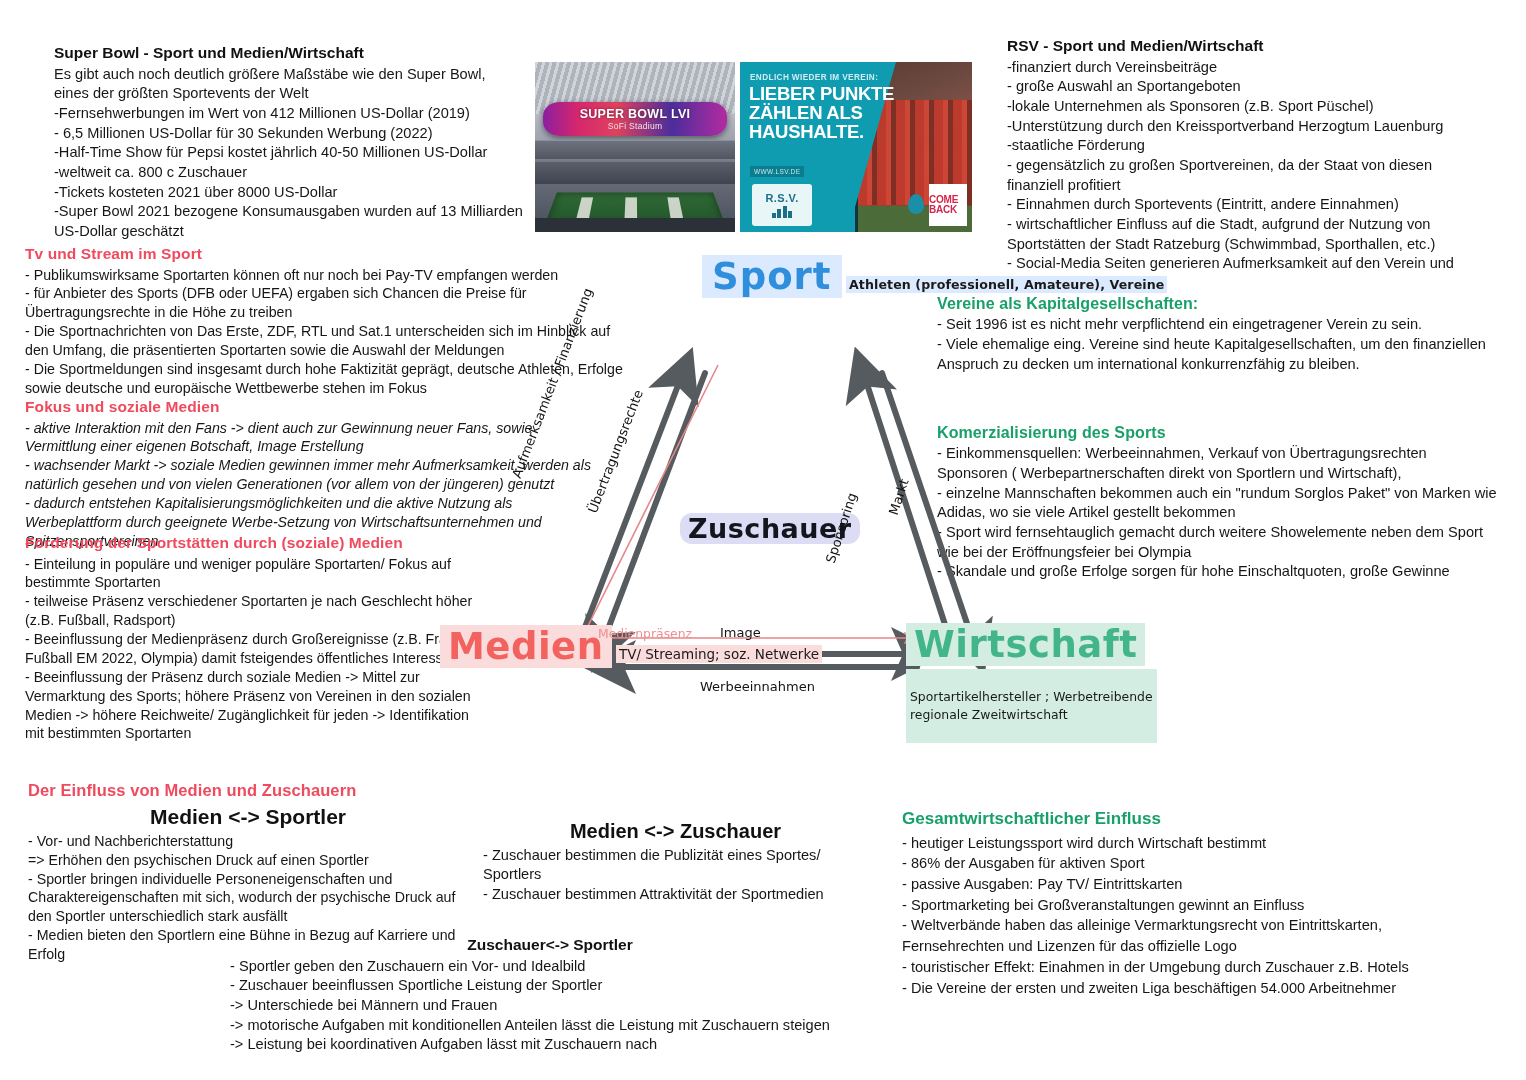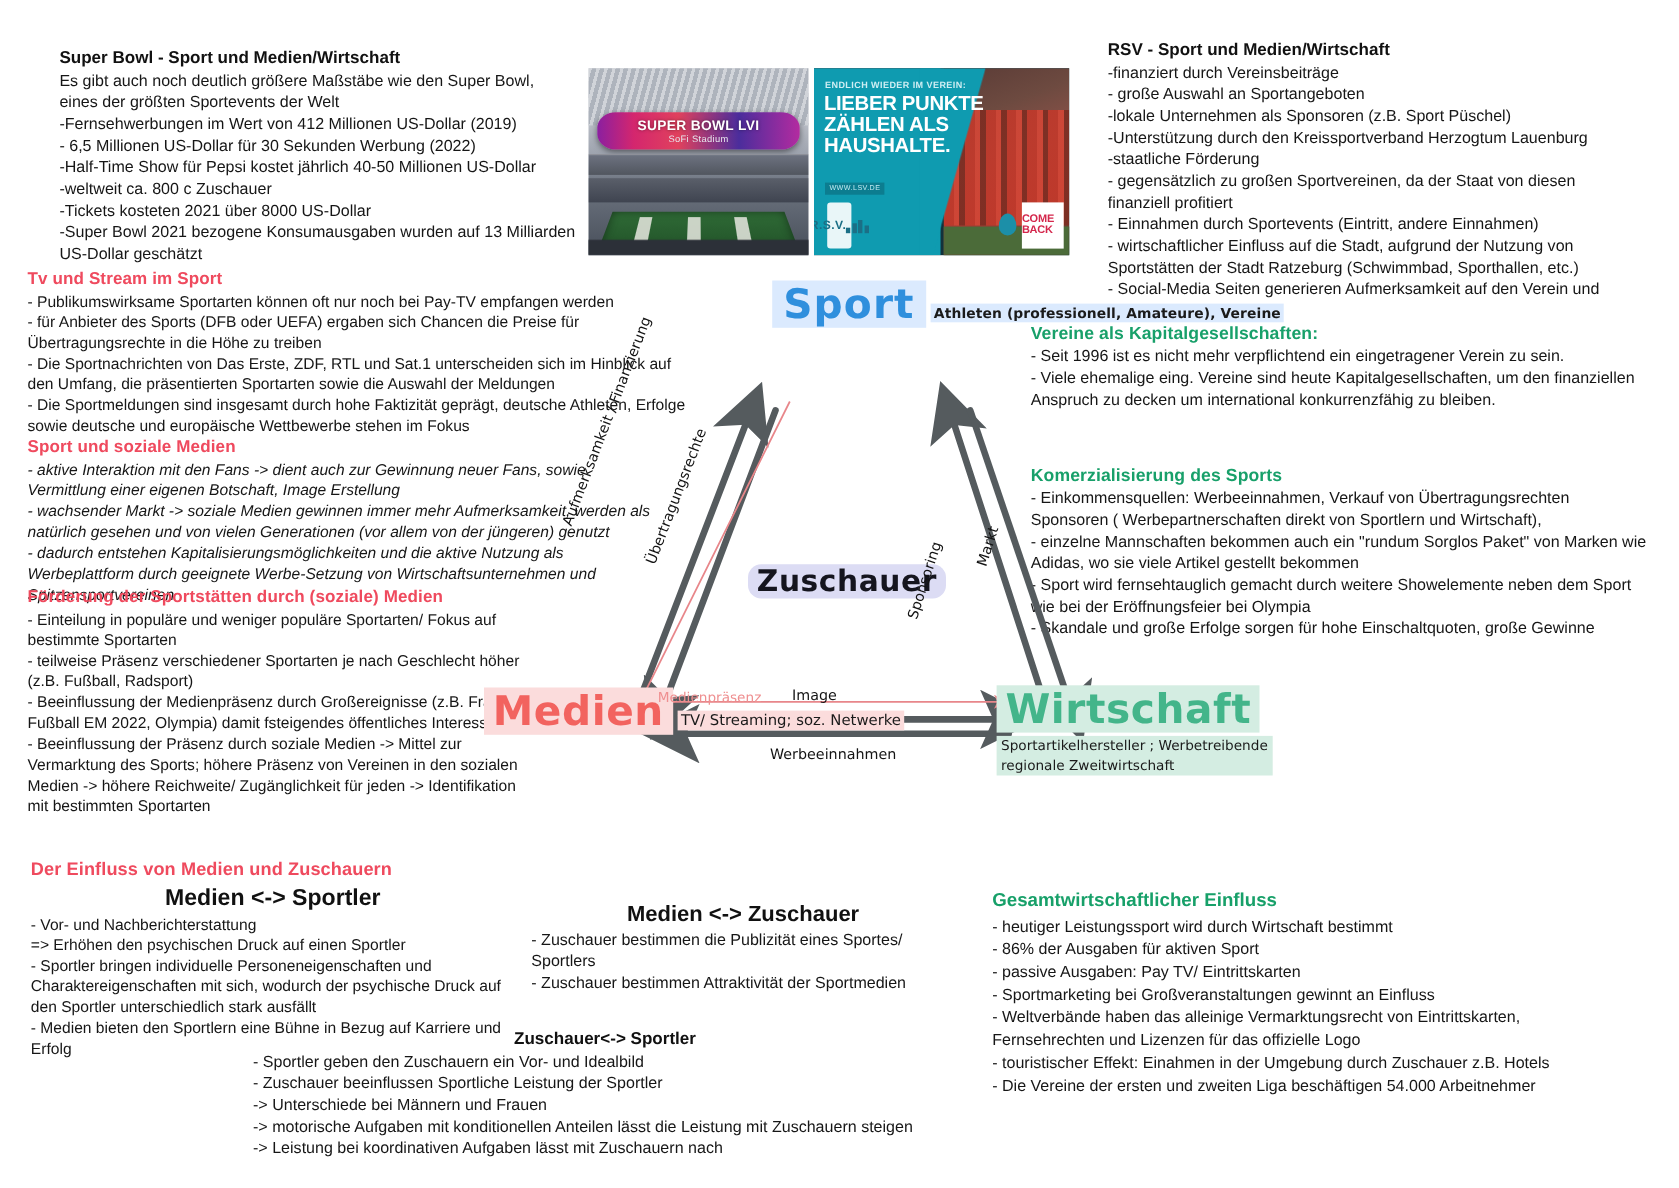--- a/index.html
+++ b/index.html
@@ -53,22 +53,22 @@
   .rsv-photo{position:absolute;left:118px;top:0;width:114px;height:100%;
     background:linear-gradient(160deg,#5a3b36 0%,#6d4a40 25%,#8a5148 45%,#a33d35 70%,#3d4a33 100%);}
   .rsv-ppl{position:absolute;left:0;top:38px;width:100%;height:105px;
     background:repeating-linear-gradient(90deg,#c0392b 0 9px,#d24636 9px 14px,#7d2d22 14px 19px);
     opacity:.92;}
   .rsv-grass{position:absolute;left:0;bottom:0;width:100%;height:26px;background:#4b6b39;}
   .rsv-kicker{position:absolute;left:10px;top:11px;font-size:8.2px;color:#cfeef3;font-weight:bold;letter-spacing:.4px;}
   .rsv-head{position:absolute;left:9px;top:22px;color:#fff;font-weight:bold;font-size:18.5px;
     line-height:1.03;letter-spacing:-.3px;}
   .rsv-url{position:absolute;left:10px;top:104px;font-size:6.5px;color:#bfe9f0;background:#0c7d90;padding:2px 4px;letter-spacing:.4px;}
-  .rsv-logo{position:absolute;left:12px;top:122px;width:22px;height:42px;background:#e9f6f8;
-    border-radius:3px;display:flex;flex-direction:row;align-items:center;justify-content:center;}
+  .rsv-logo{position:absolute;left:12px;top:122px;width:60px;height:42px;background:#e9f6f8;
+    border-radius:3px;display:flex;flex-direction:column;align-items:center;justify-content:center;}
   .rsv-logo .lg-t{color:#1b6f86;font-weight:bold;font-size:11px;letter-spacing:.4px;}
   .rsv-logo .lg-b{display:flex;align-items:flex-end;gap:1.5px;margin-top:2px;height:12px;}
   .rsv-logo .lg-b i{display:block;width:4px;background:#1b6f86;}
   .rsv-comeback{position:absolute;right:5px;bottom:6px;width:38px;height:42px;background:#fff;
     display:flex;flex-direction:column;align-items:center;justify-content:center;}
   .rsv-comeback span{color:#d4264b;font-weight:bold;font-size:10px;line-height:1;letter-spacing:-.2px;}
   .rsv-drop{position:absolute;right:48px;bottom:18px;width:16px;height:20px;background:#1c8fa8;
     border-radius:50% 50% 50% 50%/60% 60% 40% 40%;}
 
   
@@ -78,21 +78,21 @@
   .node-word{font-family:"DejaVu Sans", sans-serif;font-weight:bold;}
   .hl-blue{background:#dbeafe;}
   .hl-pink{background:#fbdcdc;}
   .hl-green{background:#d4ede2;}
   .hl-purple{background:#dcdcf4;}
   .sport-word{font-size:37px;color:#2f8fdd;padding:0 10px;letter-spacing:1px;}
   .sport-sub{font-size:12.6px;color:#1a1a1a;font-family:"DejaVu Sans",sans-serif;font-weight:bold;padding:1px 3px;letter-spacing:.1px;}
   .medien-word{font-size:37px;color:#f2635f;padding:0 8px;letter-spacing:.5px;}
   .medien-sub{font-size:13.5px;color:#1a1a1a;font-family:"DejaVu Sans",sans-serif;padding:1px 3px;}
   .wirt-word{font-size:37px;color:#43b58a;padding:0 8px;letter-spacing:.5px;}
-  .wirt-sub{font-size:12.4px;color:#1a1a1a;font-family:"DejaVu Sans",sans-serif;padding:0 4px;line-height:1.45;}
+  .wirt-sub{font-size:12.4px;color:#1a1a1a;font-family:"DejaVu Sans",sans-serif;padding:19px 4px;line-height:1.45;}
   .zuschauer-word{font-size:27px;color:#15151e;padding:0 8px;letter-spacing:.5px;}
   .edge-lbl{position:absolute;font-family:"DejaVu Sans",sans-serif;font-size:13px;color:#131313;
     white-space:nowrap;}
   .edge-lbl.pink{color:#ef8f90;font-size:12.4px;}
 </style>
 </head>
 <body>
 
 <div class="abs blk" style="left:54px;top:43px;width:470px;">
   <div class="h-title">Super Bowl - Sport und Medien/Wirtschaft</div>
@@ -161,21 +161,21 @@
 
 <div class="abs blk" style="left:25px;top:244px;width:600px;">
   <div class="h-pink">Tv und Stream im Sport</div>
   <div class="body-txt small" style="white-space:pre-line;">- Publikumswirksame Sportarten können oft nur noch bei Pay-TV empfangen werden
 - für Anbieter des Sports (DFB oder UEFA) ergaben sich Chancen die Preise für Übertragungsrechte in die Höhe zu treiben
 - Die Sportnachrichten von Das Erste, ZDF, RTL und Sat.1 unterscheiden sich im Hinblick auf den Umfang, die präsentierten Sportarten sowie die Auswahl der Meldungen
 - Die Sportmeldungen sind insgesamt durch hohe Faktizität geprägt, deutsche Athleten, Erfolge sowie deutsche und europäische Wettbewerbe stehen im Fokus</div>
 </div>
 
 <div class="abs blk" style="left:25px;top:397px;width:580px;">
-  <div class="h-pink">Sport und soziale Medien</div>
+  <div class="h-pink">Fokus und soziale Medien</div>
   <div class="body-txt small" style="white-space:pre-line;font-style:italic;">- aktive Interaktion mit den Fans -&gt; dient auch zur Gewinnung neuer Fans, sowie Vermittlung einer eigenen Botschaft, Image Erstellung
 - wachsender Markt -&gt; soziale Medien gewinnen immer mehr Aufmerksamkeit, werden als natürlich gesehen und von vielen Generationen (vor allem von der jüngeren) genutzt
 - dadurch entstehen Kapitalisierungsmöglichkeiten und die aktive Nutzung als Werbeplattform durch geeignete Werbe-Setzung von Wirtschaftsunternehmen und Spitzensportvereinen</div>
 </div>
 
 <div class="abs blk" style="left:25px;top:533px;width:455px;">
   <div class="h-pink">Förderung der Sportstätten durch (soziale) Medien</div>
   <div class="body-txt small" style="white-space:pre-line;">- Einteilung in populäre und weniger populäre Sportarten/ Fokus auf bestimmte Sportarten
 - teilweise Präsenz verschiedener Sportarten je nach Geschlecht höher (z.B. Fußball, Radsport)
 - Beeinflussung der Medienpräsenz durch Großereignisse (z.B. Frauen Fußball EM 2022, Olympia) damit fsteigendes öffentliches Interesse

